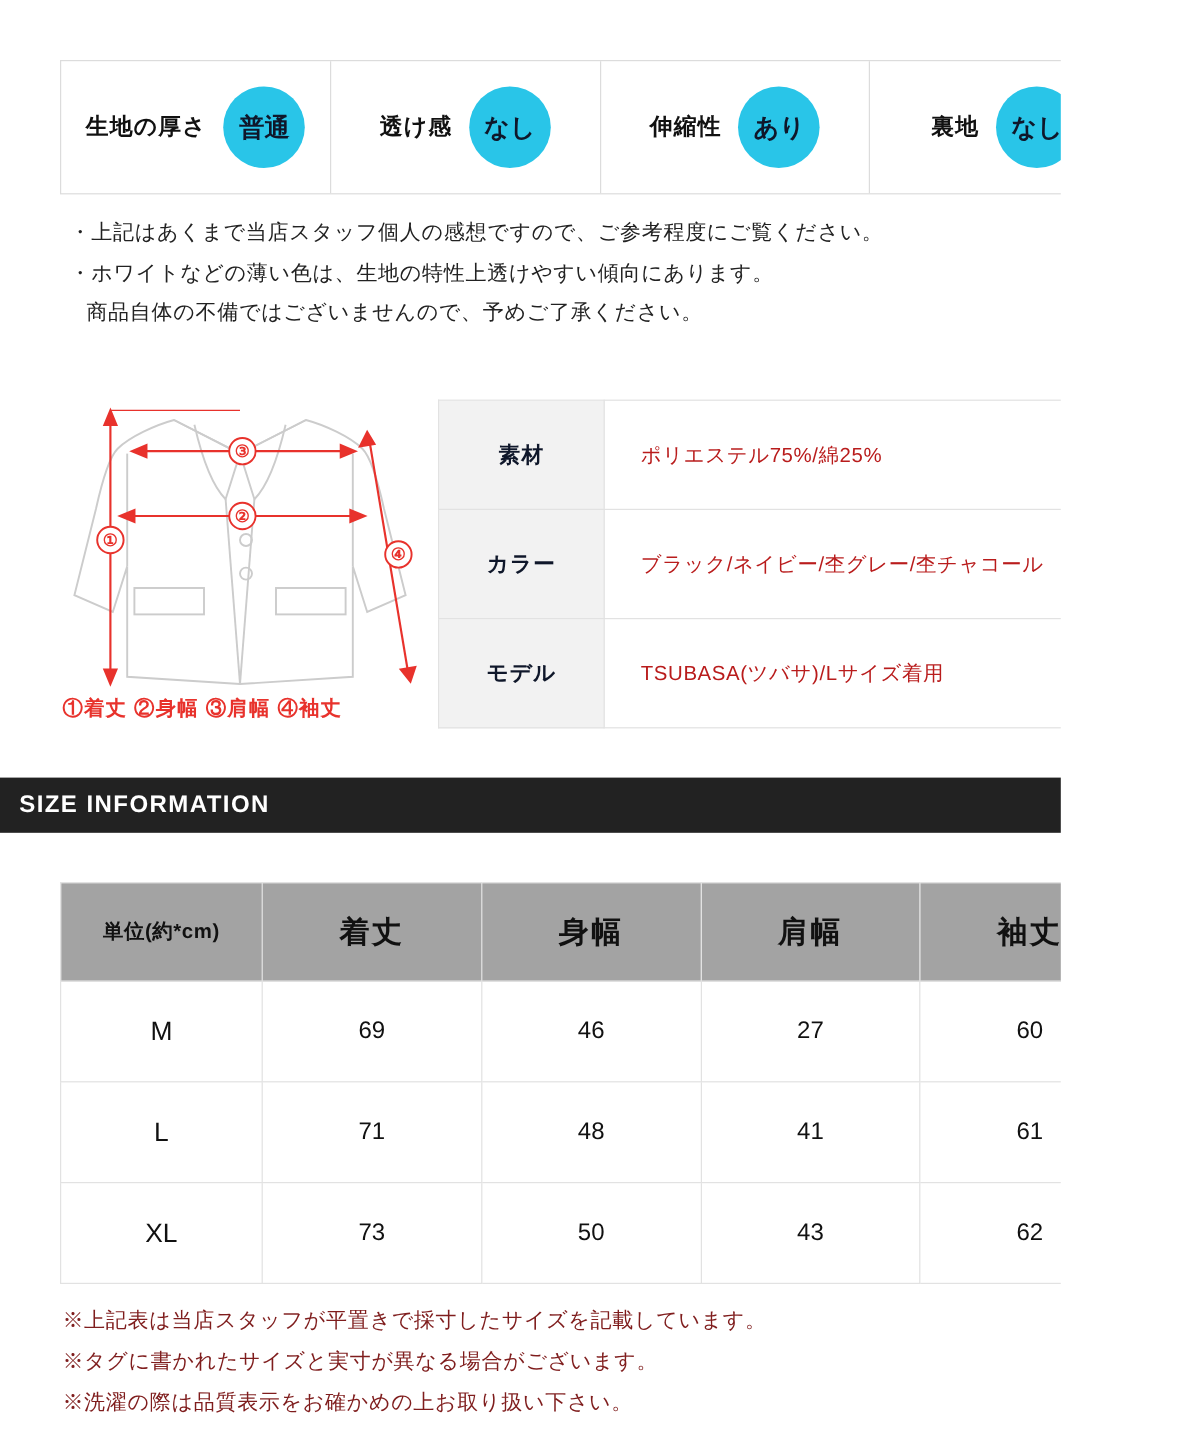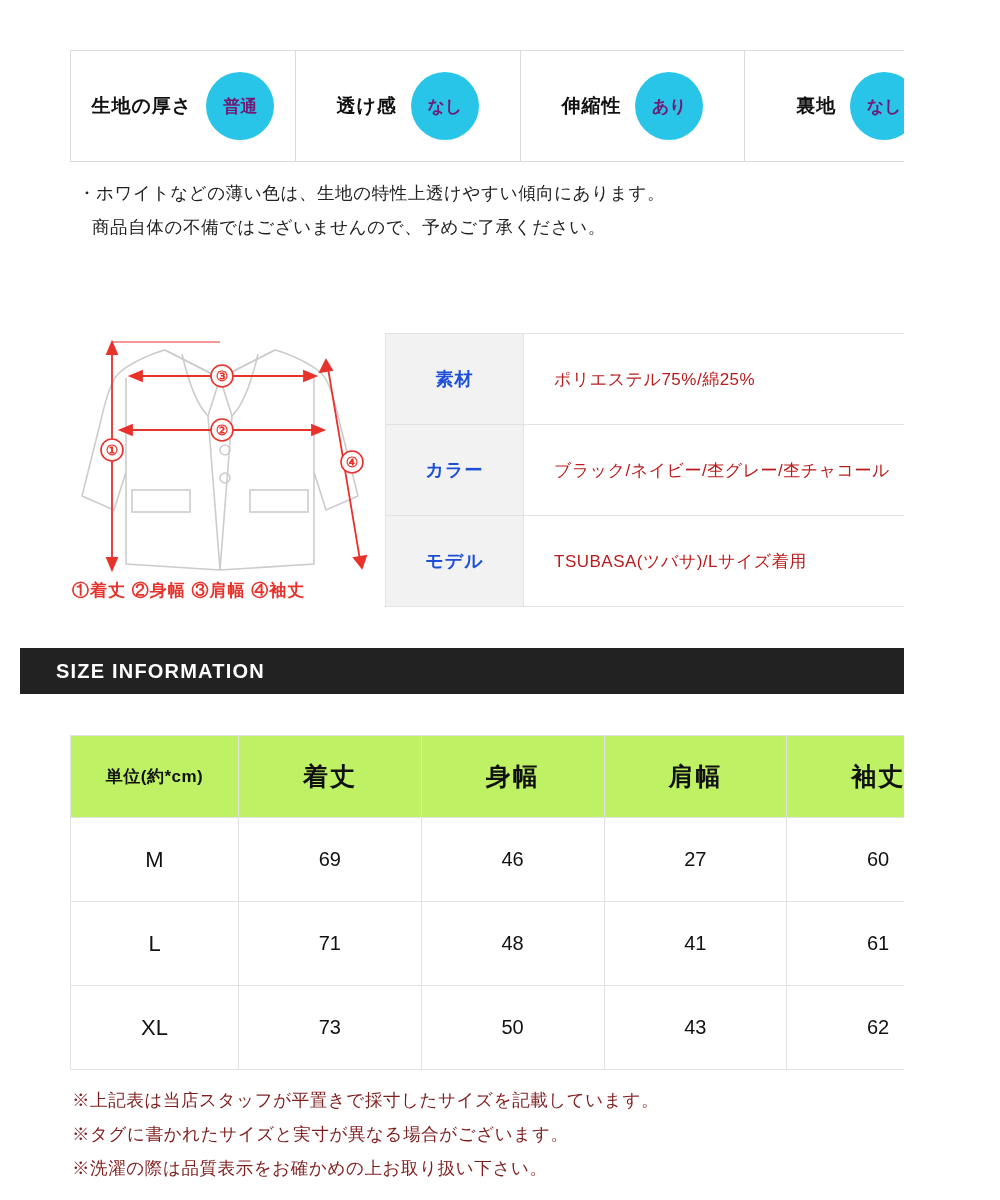--- a/index.html
+++ b/index.html
@@ -3,21 +3,21 @@
 <meta charset="utf-8">
 <style>
   * { box-sizing: border-box; }
   html, body {
     margin: 0; padding: 0;
     width: 1000px; height: 1200px;
     background: #ffffff;
     font-family: "Liberation Sans", sans-serif;
     color: #1a1a1a;
   }
-  .page { position: relative; width: 884px; height: 1200px; overflow: hidden; margin-left: 20px; }
+  .page { position: relative; width: 884px; height: 1200px; overflow: hidden; }
 
   
   .attr-table {
     position: absolute;
     left: 50px; top: 50px;
     width: 900px; height: 112px;
     border: 1px solid #dcdcdc;
     display: flex;
   }
   .attr-cell {
@@ -34,22 +34,22 @@
     font-size: 19px;
     font-weight: bold;
     letter-spacing: 1px;
     white-space: nowrap;
     color: #111;
   }
   .attr-bubble {
     width: 68px; height: 68px;
     border-radius: 50%;
     background: #29c5e8;
-    color: #701a75;
-    font-size: 17px;
+    color: #0f172a;
+    font-size: 21px;
     font-weight: bold;
     display: flex;
     align-items: center;
     justify-content: center;
     flex: 0 0 auto;
   }
 
   
   .notes {
     position: absolute;
@@ -90,21 +90,21 @@
     border-collapse: collapse;
   }
   .spec-table tr { height: 91px; }
   .spec-table th {
     width: 138px;
     background: #f2f2f2;
     border: 1px solid #e2e2e2;
     font-size: 18px;
     font-weight: bold;
     letter-spacing: 1px;
-    color: #1d4ed8;
+    color: #0f172a;
     text-align: center;
   }
   .spec-table td {
     border: 1px solid #e2e2e2;
     border-left: none;
     font-size: 17px;
     letter-spacing: 0.5px;
     padding-left: 30px;
     color: #b91c1c;
     background: #fff;
@@ -112,40 +112,40 @@
 
   
   .section-bar {
     position: absolute;
     left: 0; top: 648px;
     width: 1000px; height: 46px;
     background: #222222;
     color: #ffffff;
     display: flex;
     align-items: center;
-    padding-left: 36px;
+    padding-left: 16px;
     font-size: 20px;
     font-weight: bold;
     letter-spacing: 1.2px;
   }
 
   
   .size-table {
     position: absolute;
     left: 50px; top: 735px;
     width: 900px;
     border-collapse: collapse;
   }
   .size-table th, .size-table td {
     border: 1px solid #e2e2e2;
     text-align: center;
   }
   .size-table thead th {
     height: 82px;
-    background: #bef264;
+    background: #a3a3a3;
     font-weight: bold;
     color: #111;
   }
   .size-table thead th.unit { font-size: 17px; width: 168px; letter-spacing: 0.5px; }
   .size-table thead th.col { font-size: 25px; letter-spacing: 2px; }
   .size-table tbody td { height: 84px; font-size: 20px; color: #111; background: #fff; }
   .size-table tbody td.sz { font-size: 22px; }
 
   
   .footnotes {
@@ -179,20 +179,21 @@
       <span class="attr-label">伸縮性</span>
       <span class="attr-bubble">あり</span>
     </div>
     <div class="attr-cell">
       <span class="attr-label">裏地</span>
       <span class="attr-bubble">なし</span>
     </div>
   </div>
 
   <div class="notes">
+    <p>・上記はあくまで当店スタッフ個人の感想ですので、ご参考程度にご覧ください。</p>
     <p>・ホワイトなどの薄い色は、生地の特性上透けやすい傾向にあります。</p>
     <p class="indent">商品自体の不備ではございませんので、予めご了承ください。</p>
   </div>
 
   <div class="diagram">
     <svg width="310" height="290" viewBox="0 0 310 290">
       <g fill="none" stroke="#cccccc" stroke-width="1.6">
 
         <path d="M95,30 C80,34 58,44 48,54 C40,62 34,86 30,104 L12,176 L44,190 L56,152 L56,244 L150,250 L244,244 L244,152 L256,190 L288,176 L270,104 C266,86 260,62 252,54 C242,44 220,34 205,30 L150,58 Z"></path>
 

